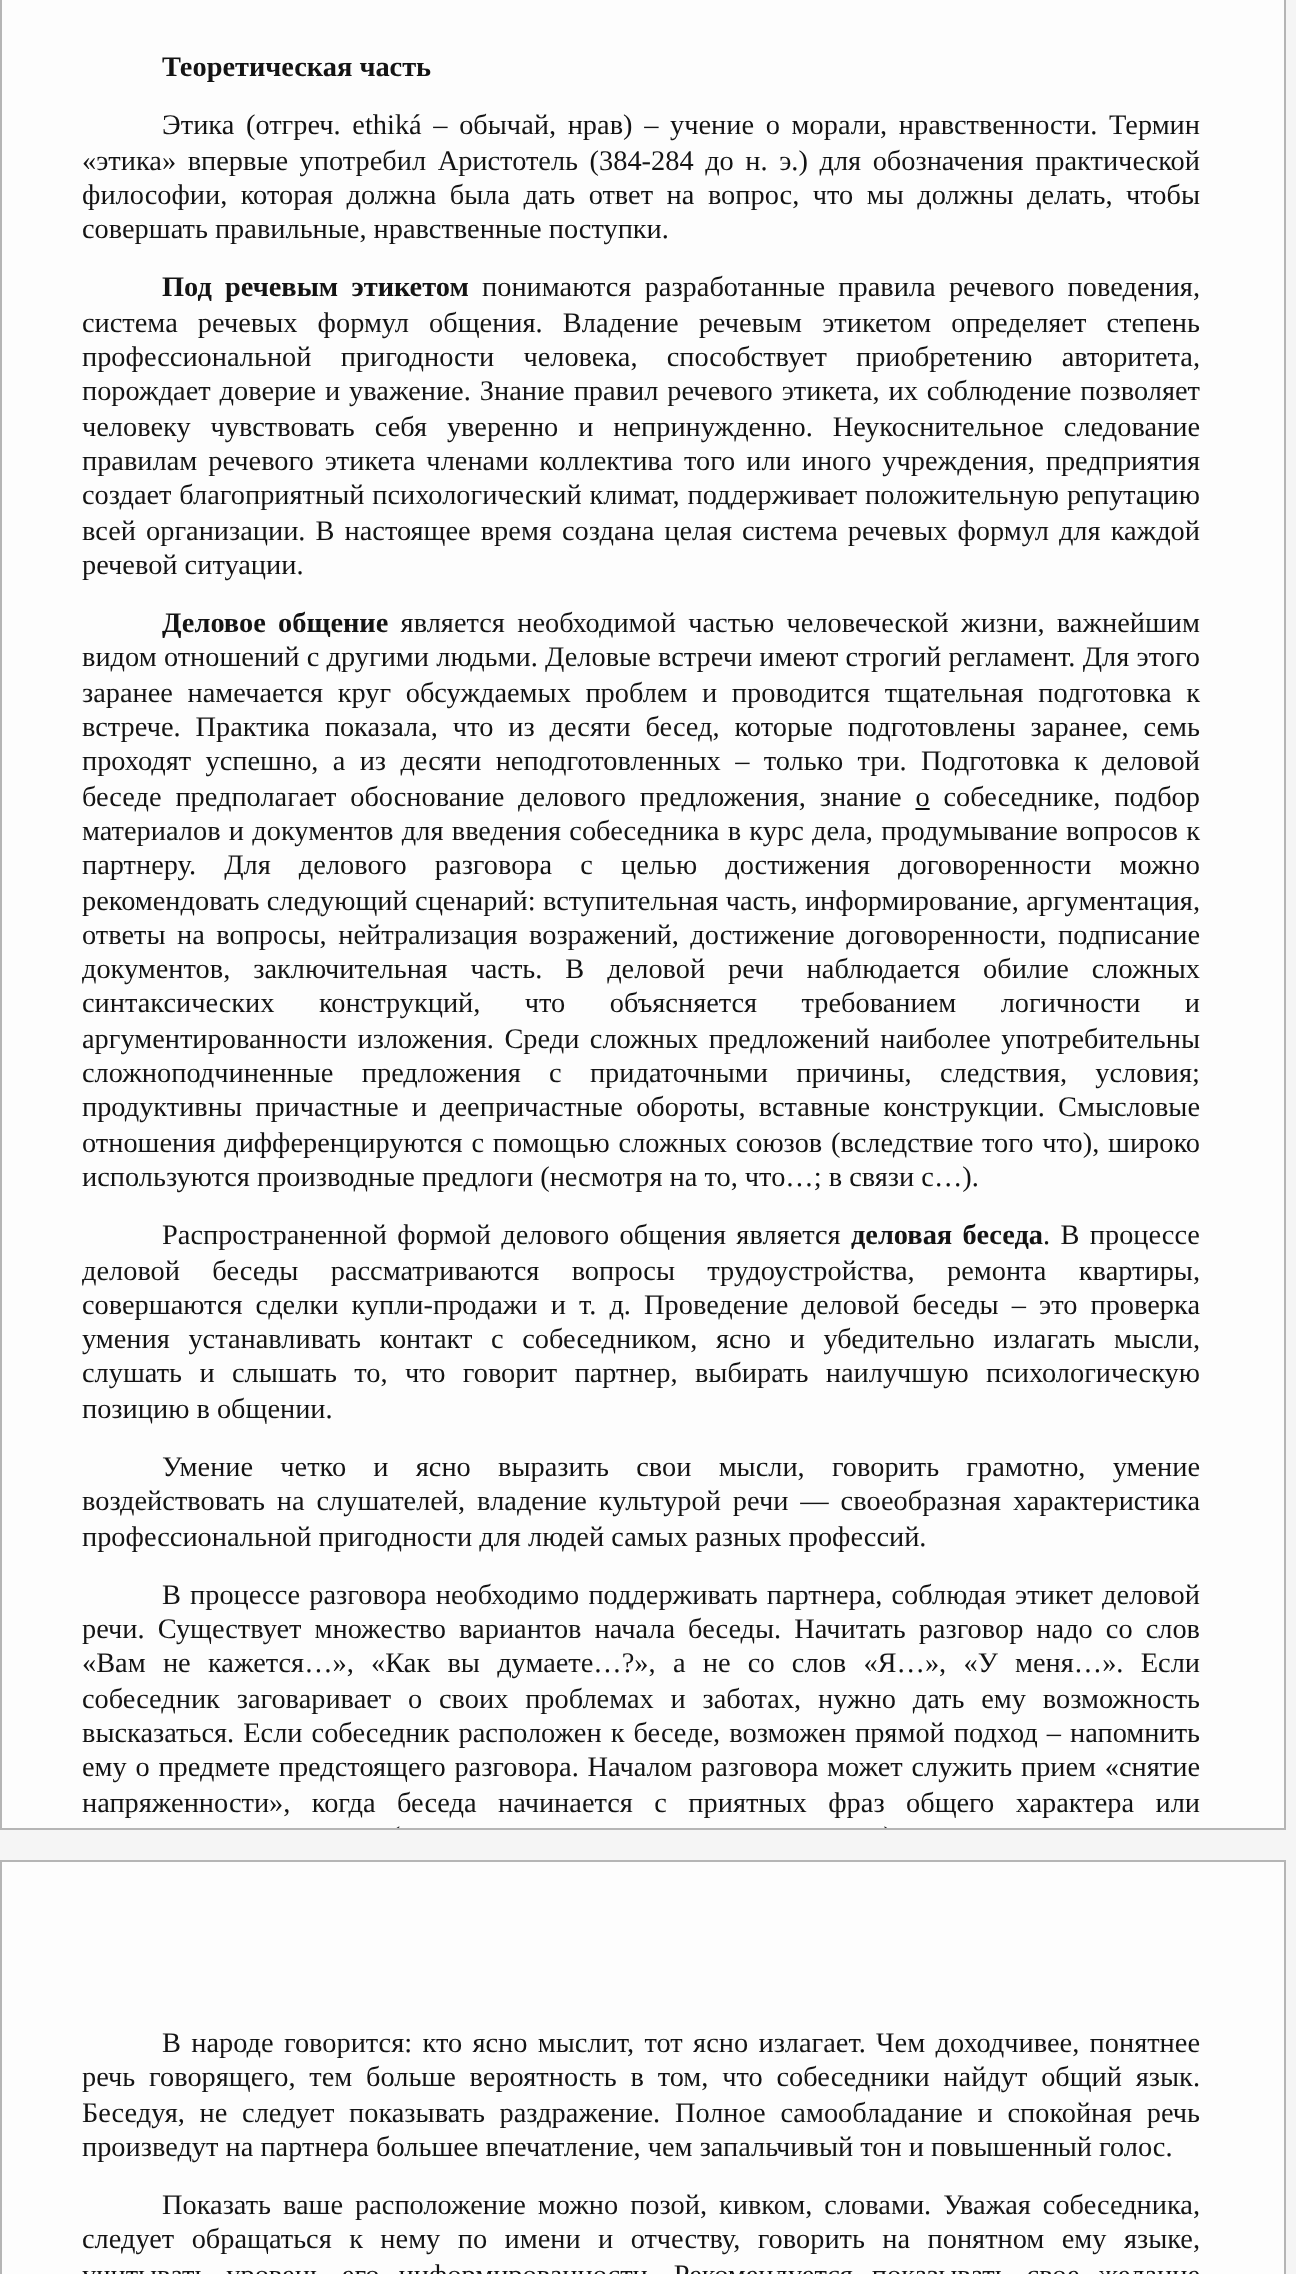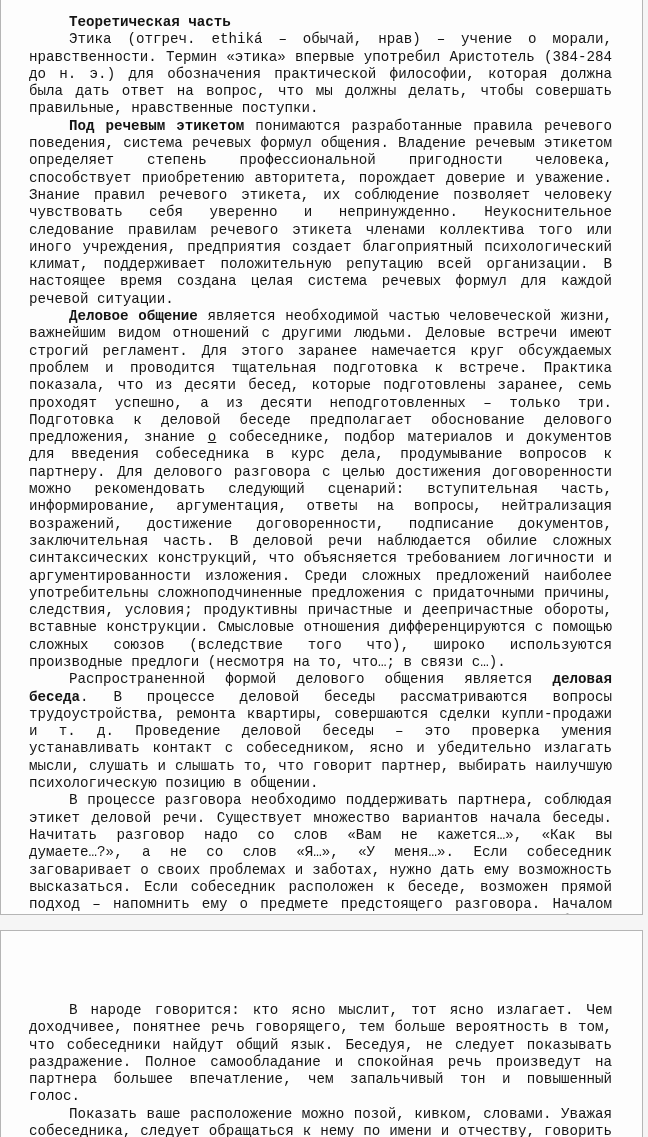--- a/index.html
+++ b/index.html
@@ -26,40 +26,40 @@
     width: 100%;
     height: 100%;
     overflow: hidden;
     color: #141414;
     font-size: 14.2px;
     line-height: 17.3px;
   }
   .page-1 .page-content { padding: 74px 30px 10px 28px; }
   .page-2 .page-content { padding: 71px 30px 10px 28px; }
   .para {
-    margin: 0;
+    margin: 12px;
     text-indent: 40px;
     text-align: justify;
-    font-family: Liberation Mono, monospace;
   }
   .para.heading { text-align: left; }
   .b { font-weight: bold; }
   .u { text-decoration: underline; }
 </style>
 </head>
 <body>
 
 <div class="canvas">
   <div class="page page-1">
     <div class="page-content">
         <p class="para heading"><span class="b ">Теоретическая часть</span></p>
         <p class="para"><span class="">Этика (отгреч. ethiká – обычай, нрав) – учение о морали, нравственности. Термин «этика» впервые употребил Аристотель (384-284 до н. э.) для обозначения практической философии, которая должна была дать ответ на вопрос, что мы должны делать, чтобы совершать правильные, нравственные поступки.</span></p>
         <p class="para"><span class="b ">Под речевым этикетом</span><span class=""> понимаются разработанные правила речевого поведения, система речевых формул общения. Владение речевым этикетом определяет степень профессиональной пригодности человека, способствует приобретению авторитета, порождает доверие и уважение. Знание правил речевого этикета, их соблюдение позволяет человеку чувствовать себя уверенно и непринужденно. Неукоснительное следование правилам речевого этикета членами коллектива того или иного учреждения, предприятия создает благоприятный психологический климат, поддерживает положительную репутацию всей организации. В настоящее время создана целая система речевых формул для каждой речевой ситуации.</span></p>
         <p class="para"><span class="b ">Деловое общение</span><span class=""> является необходимой частью человеческой жизни, важнейшим видом отношений с другими людьми. Деловые встречи имеют строгий регламент. Для этого заранее намечается круг обсуждаемых проблем и проводится тщательная подготовка к встрече. Практика показала, что из десяти бесед, которые подготовлены заранее, семь проходят успешно, а из десяти неподготовленных – только три. Подготовка к деловой беседе предполагает обоснование делового предложения, знание </span><span class="u">о</span><span class=""> собеседнике, подбор материалов и документов для введения собеседника в курс дела, продумывание вопросов к партнеру. Для делового разговора с целью достижения договоренности можно рекомендовать следующий сценарий: вступительная часть, информирование, аргументация, ответы на вопросы, нейтрализация возражений, достижение договоренности, подписание документов, заключительная часть. В деловой речи наблюдается обилие сложных синтаксических конструкций, что объясняется требованием логичности и аргументированности изложения. Среди сложных предложений наиболее употребительны сложноподчиненные предложения с придаточными причины, следствия, условия; продуктивны причастные и деепричастные обороты, вставные конструкции. Смысловые отношения дифференцируются с помощью сложных союзов (вследствие того что), широко используются производные предлоги (несмотря на то, что…; в связи с…).</span></p>
         <p class="para"><span class="">Распространенной формой делового общения является </span><span class="b ">деловая беседа</span><span class="">. В процессе деловой беседы рассматриваются вопросы трудоустройства, ремонта квартиры, совершаются сделки купли-продажи и т. д. Проведение деловой беседы – это проверка умения устанавливать контакт с собеседником, ясно и убедительно излагать мысли, слушать и слышать то, что говорит партнер, выбирать наилучшую психологическую позицию в общении.</span></p>
+        <p class="para"><span class="">Умение четко и ясно выразить свои мысли, говорить грамотно, умение воздействовать на слушателей, владение культурой речи — своеобразная характеристика профессиональной пригодности для людей самых разных профессий.</span></p>
         <p class="para"><span class="">В процессе разговора необходимо поддерживать партнера, соблюдая этикет деловой речи. Существует множество вариантов начала беседы. Начитать разговор надо со слов «Вам не кажется…», «Как вы думаете…?», а не со слов «Я…», «У меня…». Если собеседник заговаривает о своих проблемах и заботах, нужно дать ему возможность высказаться. Если собеседник расположен к беседе, возможен прямой подход – напомнить ему о предмете предстоящего разговора. Началом разговора может служить прием «снятие напряженности», когда беседа начинается с приятных фраз общего характера или тактичного комплимента (партнеру, интерьеру, организации и т. д.)</span></p>
       </div>
   </div>
   <div class="page page-2">
     <div class="page-content">
         <p class="para"><span class="">В народе говорится: кто ясно мыслит, тот ясно излагает. Чем доходчивее, понятнее речь говорящего, тем больше вероятность в том, что собеседники найдут общий язык. Беседуя, не следует показывать раздражение. Полное самообладание и спокойная речь произведут на партнера большее впечатление, чем запальчивый тон и повышенный голос.</span></p>
         <p class="para"><span class="">Показать ваше расположение можно позой, кивком, словами. Уважая собеседника, следует обращаться к нему по имени и отчеству, говорить на понятном ему языке, учитывать уровень его информированности. Рекомендуется показывать свое желание понять позицию собеседника, подчеркивать равенство позиций, вести себя спокойно и</span></p>
       </div>
   </div>
 </div>

